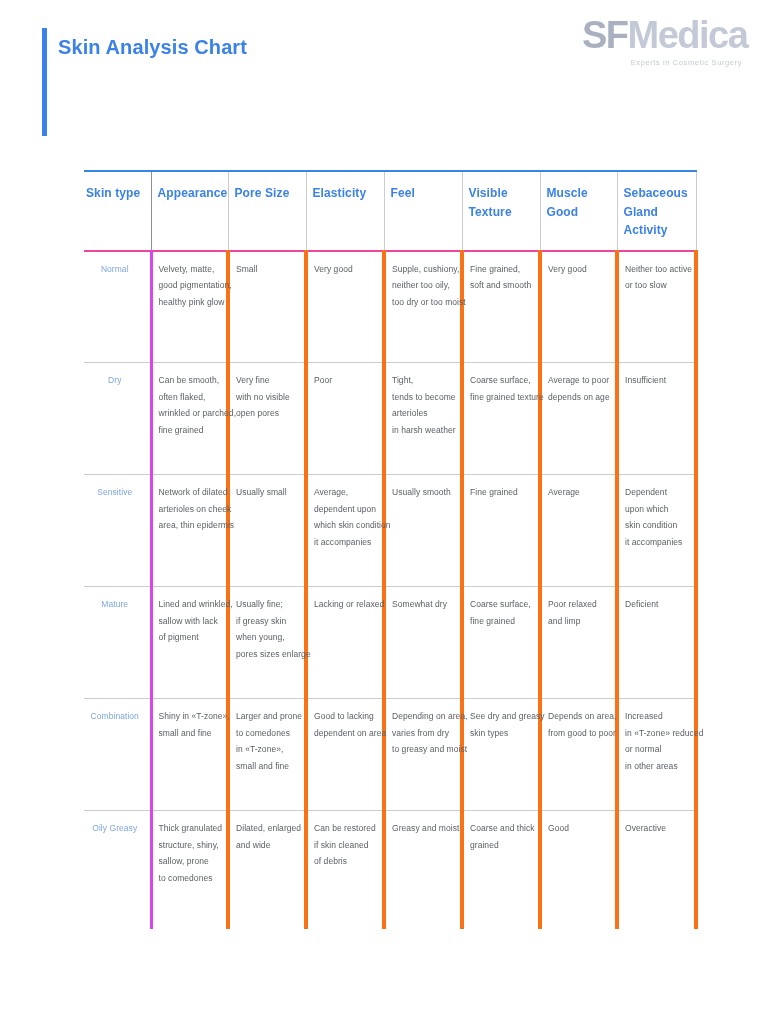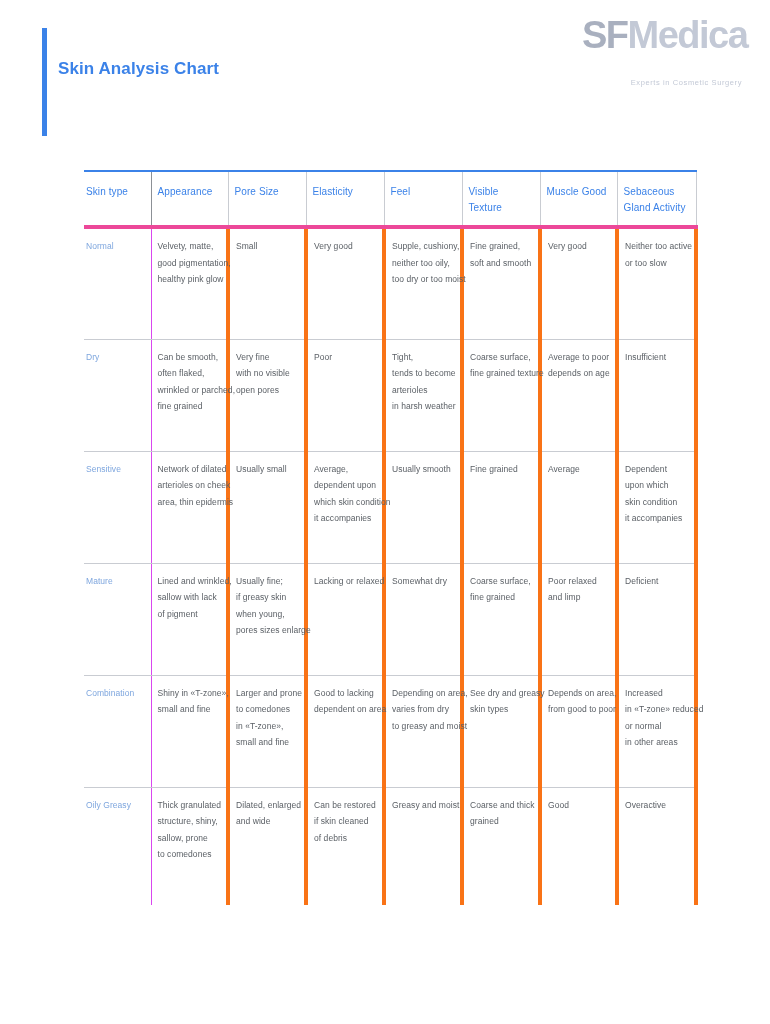--- a/index.html
+++ b/index.html
@@ -33,22 +33,22 @@
     left: 42px;
     top: 0;
     width: 5px;
     height: 108px;
     background: #3b82e8;
   }
 
   .page-title {
     position: absolute;
     left: 58px;
-    top: 31px;
-    font-size: 17px;
+    top: 8px;
+    font-size: 20px;
     font-weight: bold;
     color: #3b82e8;
     letter-spacing: 0.1px;
   }
 
   
   .logo {
     position: absolute;
     right: 28px;
     top: 16px;
@@ -69,21 +69,21 @@
 
   .logo-mark .logo-sf {
     color: #a9b0bf;
   }
 
   .logo-mark .logo-medica {
     color: #c3c9d6;
   }
 
   .logo-tagline {
-    margin-top: 24px;
+    margin-top: 4px;
     font-size: 7.5px;
     color: #c3c9d6;
     letter-spacing: 0.6px;
     white-space: nowrap;
   }
 
   
   .table-wrap {
     position: absolute;
     left: 84px;
@@ -97,26 +97,26 @@
     table-layout: fixed;
   }
 
   table.skin-table thead tr {
     border-top: 2px solid #3b82e8;
   }
 
   table.skin-table th {
     text-align: left;
     vertical-align: top;
-    font-size: 10px;
-    font-weight: normal;
+    font-size: 12px;
+    font-weight: bold;
     color: #3b82e8;
     padding: 12px 6px 10px 6px;
     border-right: 1px solid #c9ccd2;
-    border-bottom: 4px solid #ec4899;
+    border-bottom: 2px solid #ec4899;
     line-height: 1.55;
     letter-spacing: 0.1px;
   }
 
   table.skin-table th.col-skin-type {
     border-right: 1px solid #8c9096;
     padding-left: 2px;
   }
 
   table.skin-table td {
@@ -125,22 +125,23 @@
     color: #5b6066;
     padding: 9px 6px 9px 6px;
     border-right: 4px solid #f97316;
     border-bottom: 1px solid #c9ccd2;
     line-height: 1.95;
     letter-spacing: 0.05px;
   }
 
   table.skin-table td.cell-skin-type {
     color: #7ea6de;
-    border-right: 1px solid #d946ef;
+    border-right: 3px solid #d946ef;
     padding-left: 2px;
+    text-align: center;
   }
 
   table.skin-table td .line {
     display: block;
     white-space: nowrap;
   }
 
   
   col.c0 { width: 67px; }
   col.c1 { width: 77px; }

